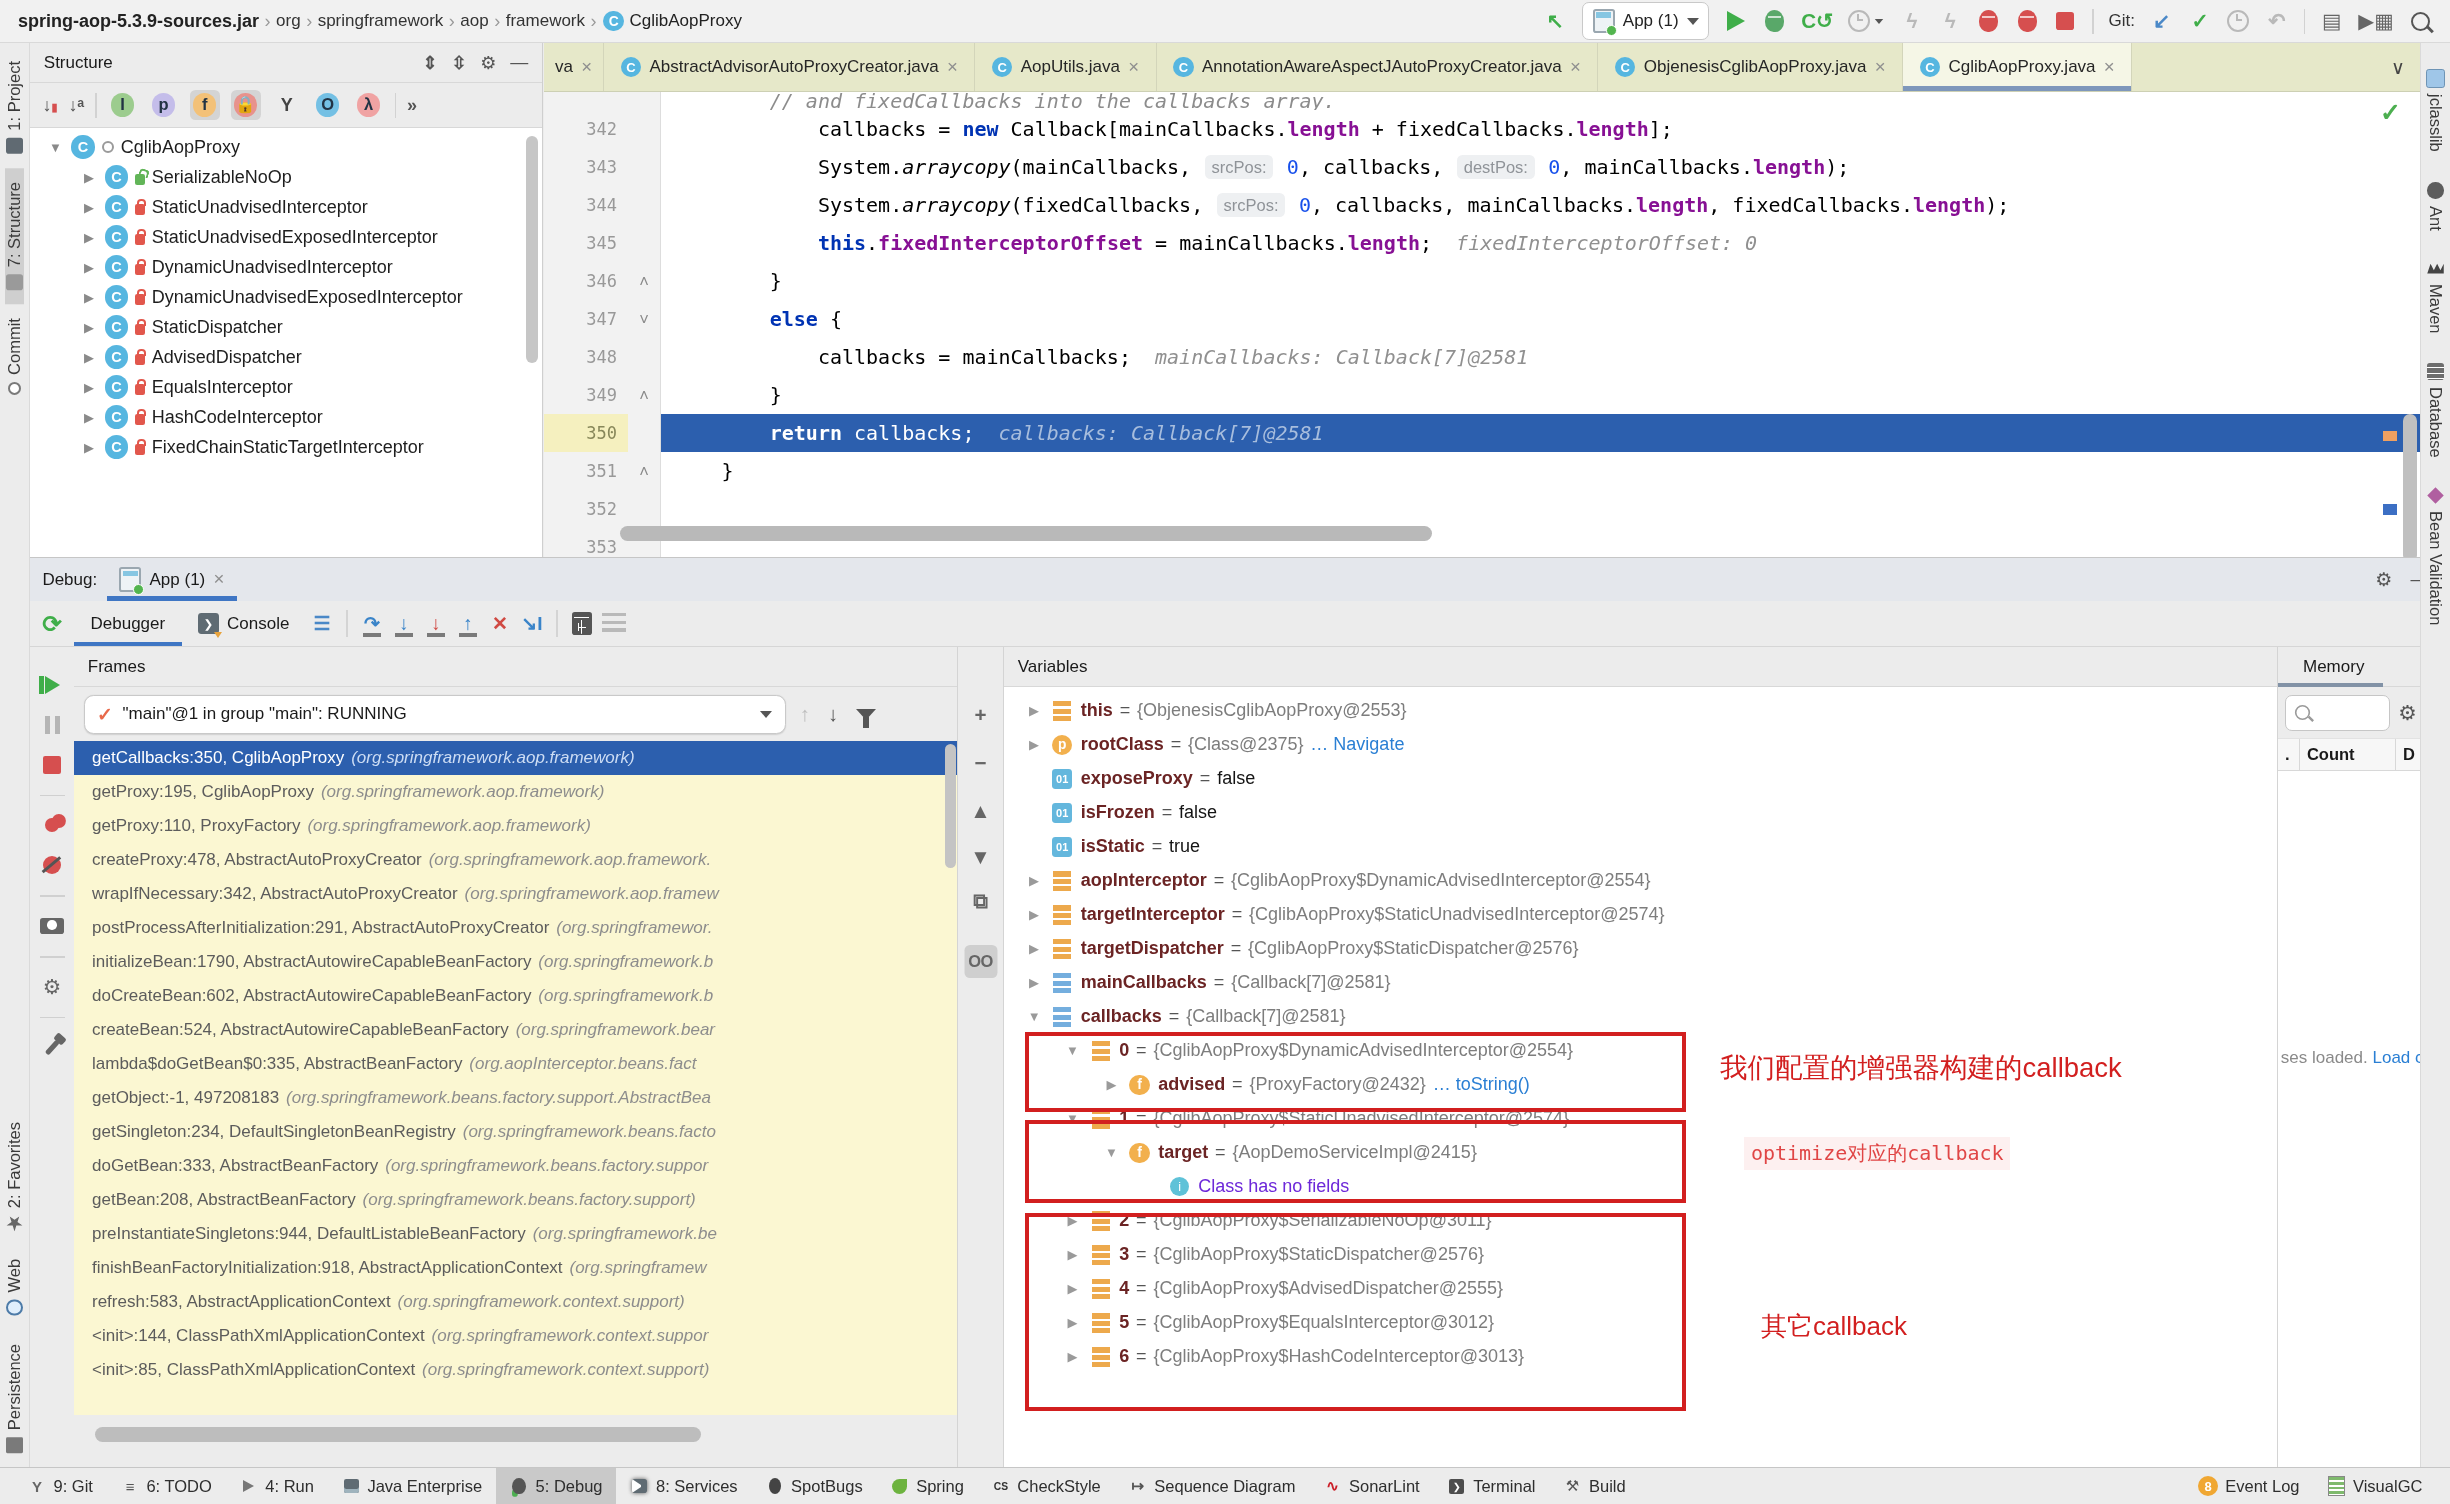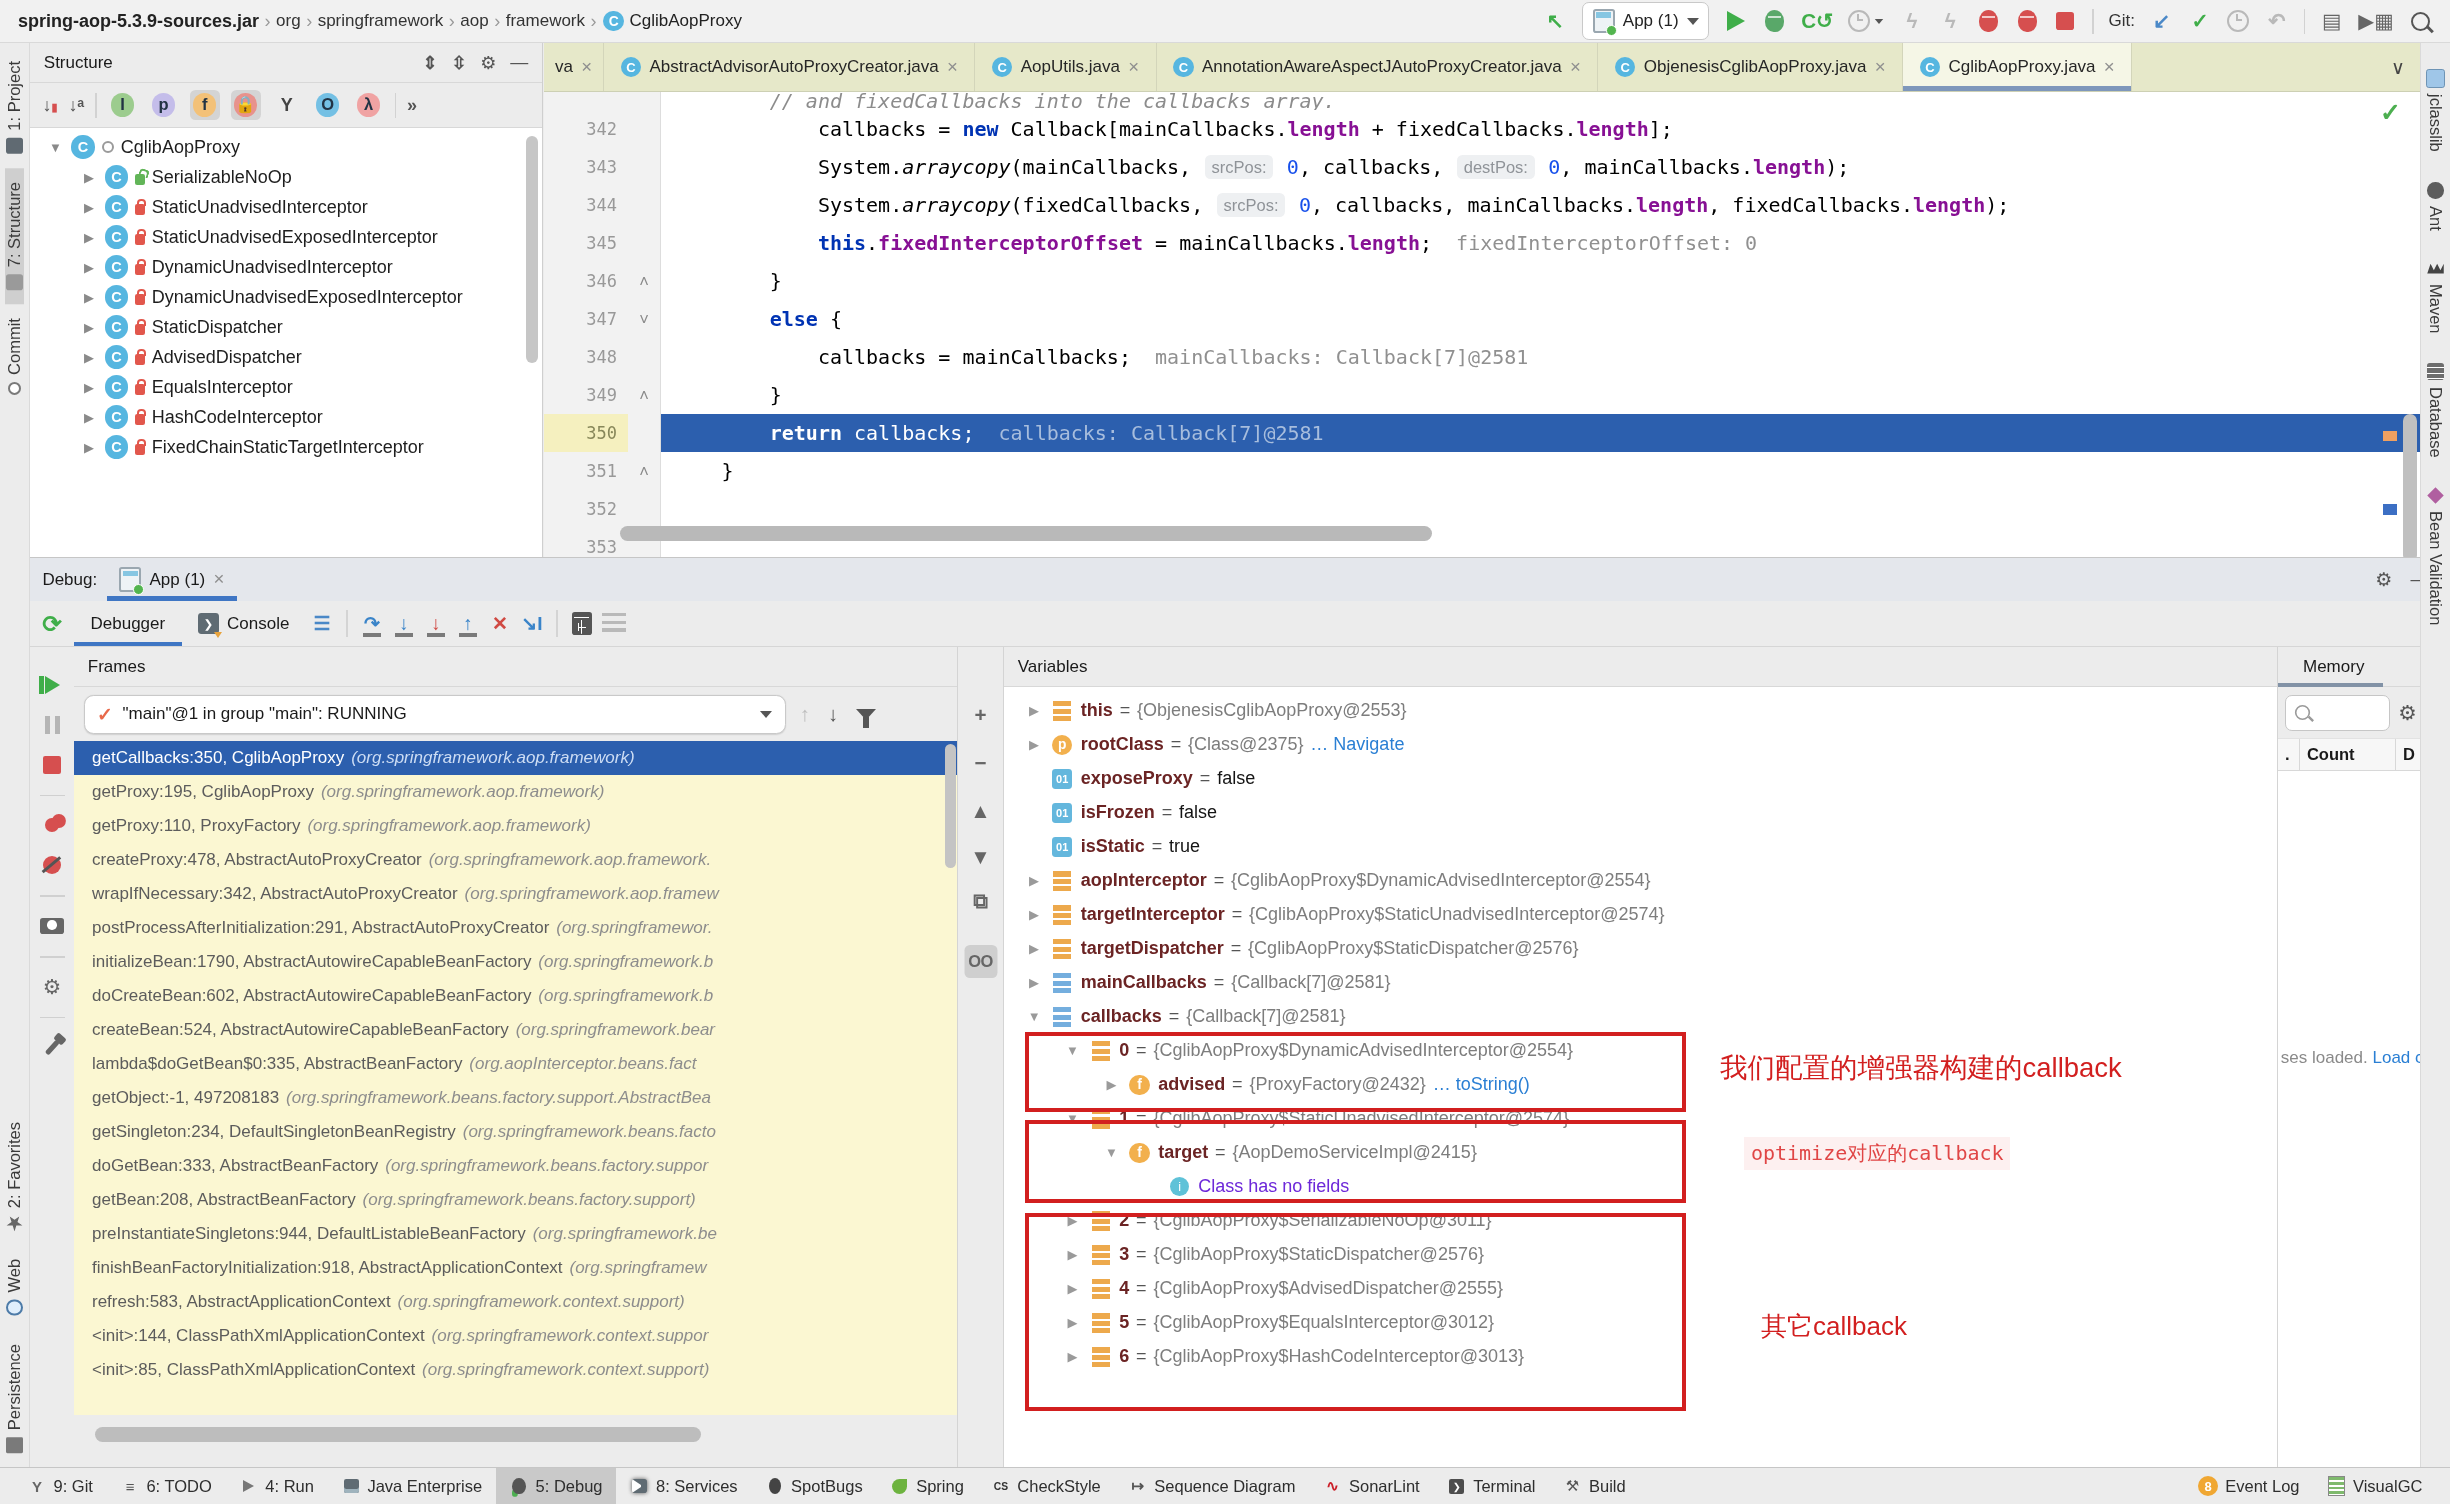--- a/index.html
+++ b/index.html
@@ -96,21 +96,21 @@
   .code{position:relative;height:467px;overflow:hidden;background:#fff;}
   .ed-line{display:flex;height:38px;align-items:center;}
   .ed-line.clip{height:18px;overflow:hidden;align-items:flex-end;}
   .lnum{width:84px;height:100%;background:#f2f2f2;color:#999;font:17px "DejaVu Sans Mono",monospace;display:flex;align-items:center;justify-content:flex-end;padding-right:11px;box-sizing:border-box;flex:none;}
   .fold{width:32px;height:100%;background:#f2f2f2;border-right:1.4px solid #ddd;color:#8a8a8a;font-size:16.5px;display:flex;align-items:center;justify-content:center;flex:none;}
   .lcode{flex:1;height:100%;display:flex;align-items:center;white-space:pre;font:20px "DejaVu Sans Mono",monospace;padding-left:12.4px;color:#000;overflow:hidden;}
   .s-kw{color:#0033b3;font-weight:bold;}
   .s-fld{color:#871094;font-weight:bold;}
   .s-num{color:#1750eb;}
   .s-itl{font-style:italic;}
-  .s-hint{color:#909090;}
+  .s-hint{color:#909090;font-style:italic;}
   .s-cmt{color:#8c8c8c;font-style:italic;}
   .s-chip{color:#8f9398;background:#eef0f2;border-radius:5.5px;padding:2.1px 6.9px;margin:0 1.4px;font-family:"Liberation Sans",sans-serif;font-size:16.5px;}
   .ed-line.exec .lcode{background:var(--blue);}
   .ed-line.exec .seg{color:#fff;}
   .ed-line.exec .s-hint{color:#a7bddd;}
   .ed-line.exec .lnum{background:#f5f0bf;color:#87875a;}
   .ok-check{position:absolute;top:5.5px;right:19px;color:#4caf50;font-size:25px;font-weight:bold;}
   .v-thumb{position:absolute;right:2.8px;top:322px;width:13.8px;height:148px;background:#c0c0c0;border-radius:6.9px;}
   .mark-orange{position:absolute;right:23.4px;top:339px;width:13.8px;height:9.6px;background:#f0a060;}
   .mark-blue{position:absolute;right:23.4px;top:412px;width:13.8px;height:11px;background:#3c6fc4;}

